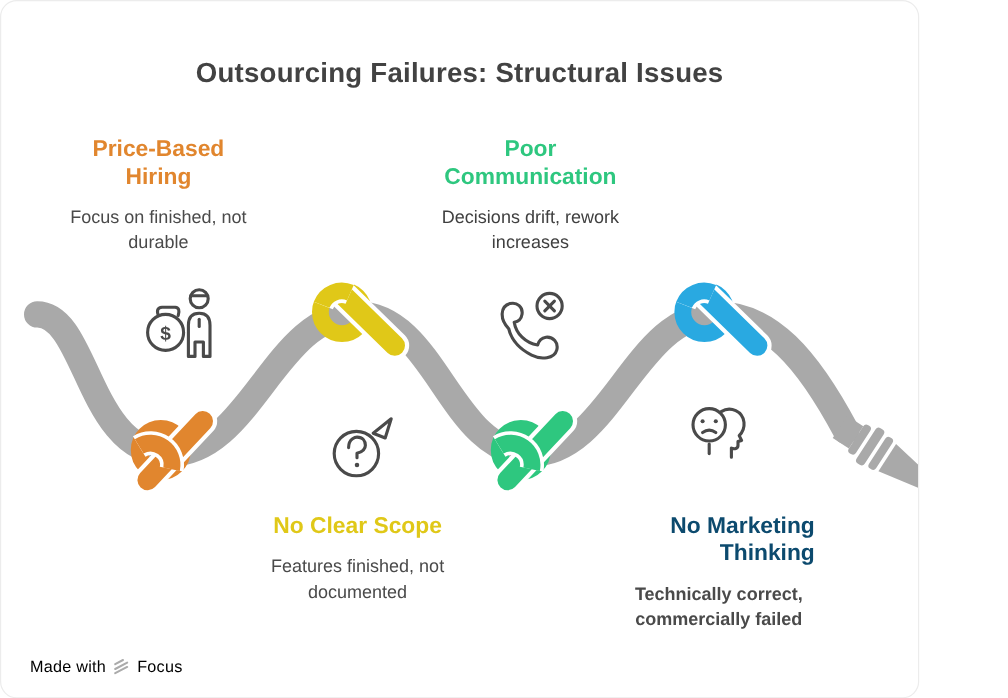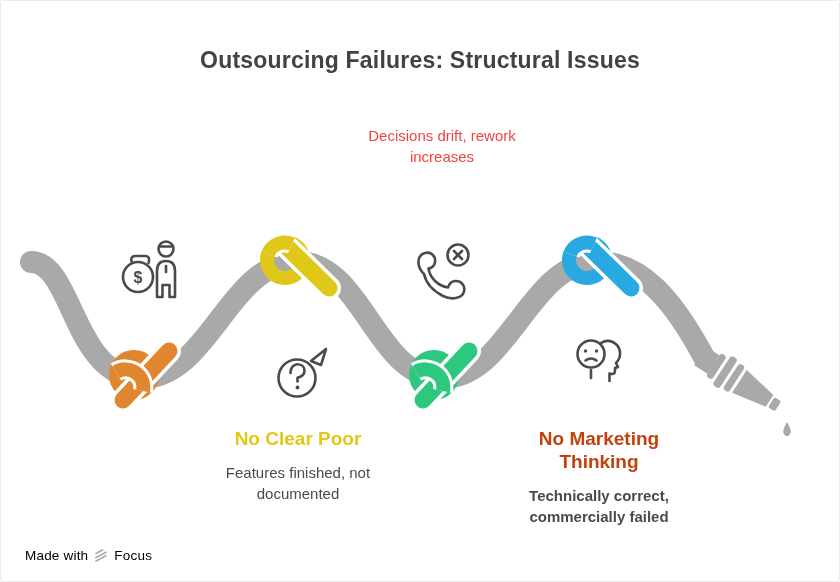--- a/index.html
+++ b/index.html
@@ -1,18 +1,18 @@
 <!DOCTYPE html>
 <html><head>
 <meta charset="utf-8">
 <style>
   html,body{margin:0;padding:0;background:#fff;}
   .canvas{
-    position:relative;width:840px;height:582px;background:#ffffff;
-    border:1px solid #ececec;border-radius:2px;box-sizing:border-box;
+    position:relative;width:766px;height:582px;background:#ffffff;
+    border:1px solid #ececec;border-radius:14px;box-sizing:border-box;
     font-family:"Liberation Sans","DejaVu Sans",sans-serif;overflow:hidden;
   }
   .title{
     position:absolute;top:46px;left:0;width:100%;text-align:center;
     font-size:23px;font-weight:700;letter-spacing:.2px;
   }
   .label-group{position:absolute;width:196px;text-align:center;}
   .label-heading{font-size:19px;line-height:23px;font-weight:700;width:160px;margin:0 auto;}
   .label-desc{font-size:15px;line-height:21px;margin-top:12px;}
   .abs{position:absolute;}
@@ -119,33 +119,36 @@
       <circle cx="22" cy="17" r="13.5"></circle>
       <path d="M 16.5 23.5 Q 22 19.5 27.5 23.5"></path>
       <line x1="22" y1="33" x2="22" y2="41"></line>
       <path d="M 32 6 C 40 1 50 6 51 15 C 51.5 20 50 23 47 26 L 49 30 L 46 31 L 46 34 C 46 37 43 37.5 40.5 36.5 L 40.5 44"></path>
     </g>
     <circle cx="16.5" cy="14" r="1.7" stroke="none" fill="#4A4A4A"></circle>
     <circle cx="27.5" cy="14" r="1.7" stroke="none" fill="#4A4A4A"></circle>
   </svg>
 
   <div class="label-group" style="left:33px;top:112px;">
+    <div class="label-heading" style="color: rgb(225, 134, 46);">Price-Based Hiring</div>
+    <div class="label-desc" style="color: rgb(74, 74, 74);">Focus on finished, not durable</div>
   </div>
 
   <div class="label-group" style="left:343px;top:112px;">
-    <div class="label-desc" style="color: #ef4444;">Decisions drift, rework increases</div>
+    <div class="label-heading" style="color: rgb(46, 199, 127);">Poor Communication</div>
+    <div class="label-desc" style="color: #404040;">Decisions drift, rework increases</div>
   </div>
 
   <div class="label-group" style="left:199px;top:426px;">
-    <div class="label-heading" style="color: rgb(224, 200, 24);">No Clear Poor</div>
+    <div class="label-heading" style="color: rgb(224, 200, 24);">No Clear Scope</div>
     <div class="label-desc" style="color: rgb(74, 74, 74);">Features finished, not documented</div>
   </div>
 
   <div class="label-group" style="left:500px;top:426px;">
-    <div class="label-heading" style="color: #c2410c;">No Marketing Thinking</div>
+    <div class="label-heading" style="color: #0c4a6e; text-align: right;">No Marketing Thinking</div>
     <div class="label-desc" style="color: rgb(74, 74, 74); font-weight: bold;">Technically correct, commercially failed</div>
   </div>
 
   <div class="footer" style="color: #000000;">
     <span>Made with</span>
     <svg width="16" height="16" viewBox="0 0 16 16">
       <g fill="none" stroke-width="1.7" stroke-linecap="round" stroke="#ABABAB">
         <line x1="3" y1="6.5" x2="9.5" y2="3"></line>
         <line x1="3" y1="10.5" x2="13" y2="5.2"></line>
         <line x1="3" y1="14" x2="13" y2="8.8"></line>

